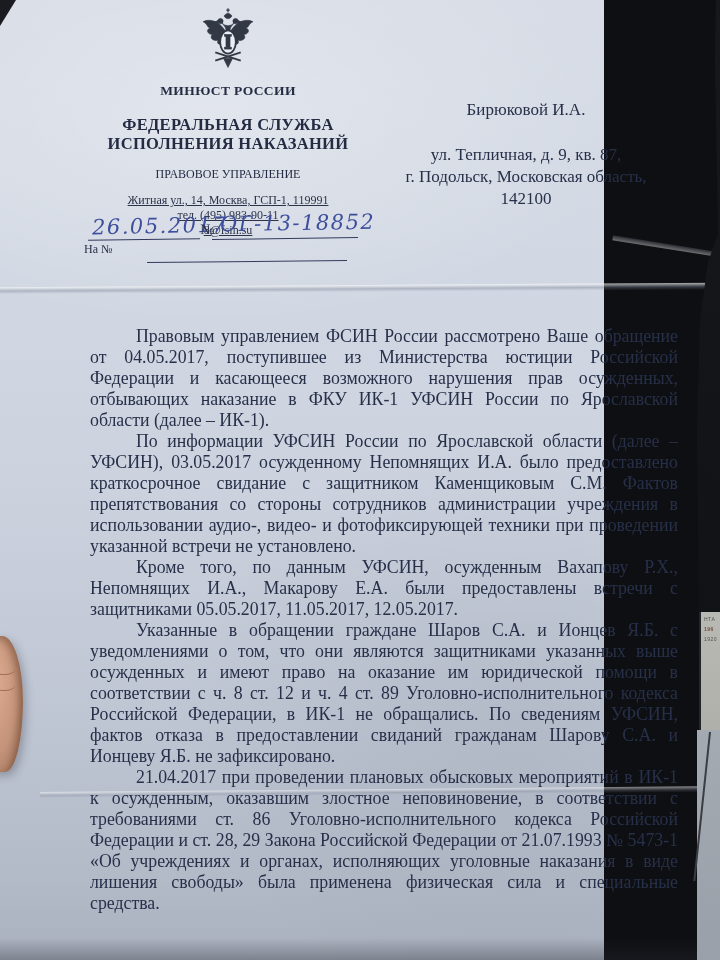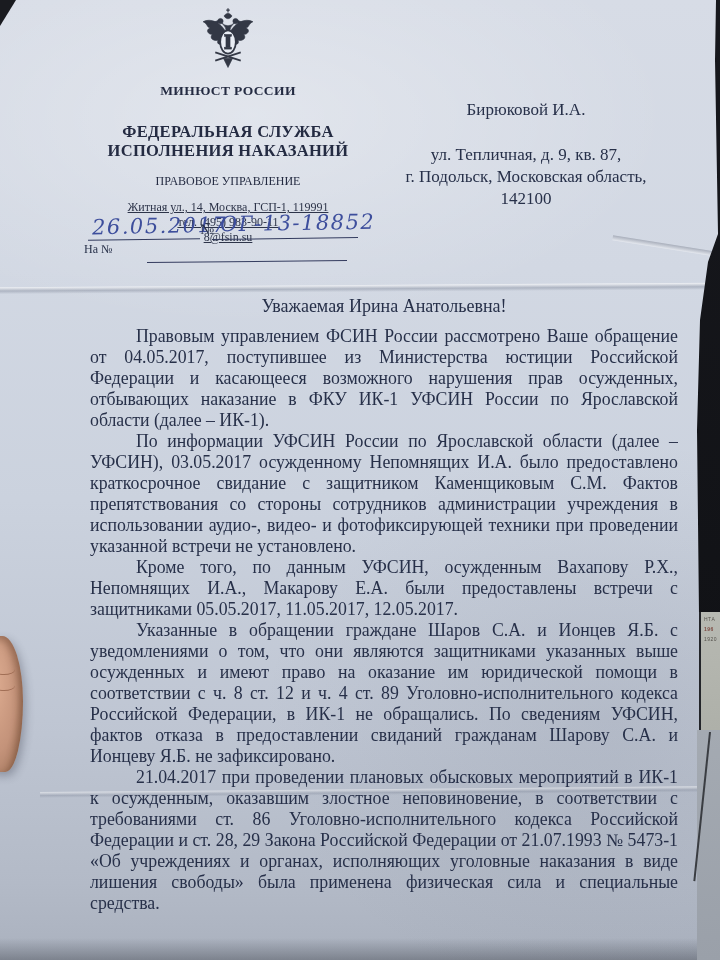--- a/index.html
+++ b/index.html
@@ -2,21 +2,21 @@
 <html><head>
 <meta charset="utf-8">
 <style>
   html,body{margin:0;padding:0;background:#0e0f12;}
   .photo{
     position:relative;width:720px;height:960px;overflow:hidden;
     font-family:"Liberation Serif",serif;
   }
   
   .paper{
-    position:absolute;left:0;top:0;width:720px;height:960px;
+    position:absolute;left:0;top:0;width:604px;height:960px;
     background:
       radial-gradient(ellipse 600px 300px at 35% 12%, rgba(255,255,255,.30), rgba(255,255,255,0) 70%),
       radial-gradient(ellipse 500px 400px at 85% 75%, rgba(90,98,115,.12), rgba(90,98,115,0) 70%),
       linear-gradient(180deg,#d7dce6 0%,#d2d8e3 28%,#cbd2de 52%,#bfc6d3 75%,#b3bac7 92%,#aab1be 100%);
     color:#2a3147;
   }
   .crease{position:absolute;pointer-events:none;}
   .crease-top{
     left:-10px;top:285px;width:740px;height:7px;transform:rotate(-.35deg);
     background:linear-gradient(180deg,rgba(255,255,255,.65) 0%,rgba(116,124,142,.38) 55%,rgba(116,124,142,0) 100%);
@@ -30,21 +30,21 @@
     background:linear-gradient(180deg,rgba(90,96,112,.35),rgba(255,255,255,.4));
   }
   .bottom-shade{
     left:0;top:938px;width:720px;height:22px;position:absolute;
     background:linear-gradient(180deg,rgba(40,44,52,0),rgba(40,44,52,.35));
   }
   
   .letterhead{position:absolute;left:70px;top:6px;width:316px;text-align:center;}
   .emblem{display:block;margin:0 auto;}
   .lh-ministry{font-size:13.5px;font-weight:bold;letter-spacing:.4px;margin-top:5px;color:#242b42;}
-  .lh-agency{font-size:16.5px;font-weight:bold;line-height:19px;margin-top:23px;letter-spacing:.3px;color:#242b42;}
+  .lh-agency{font-size:16.5px;font-weight:bold;line-height:19px;margin-top:16px;letter-spacing:.3px;color:#242b42;}
   .lh-dept{font-size:12px;font-weight:normal;line-height:16px;margin-top:13px;color:#242b42;}
   .lh-contact{font-size:12px;line-height:15px;margin-top:11px;color:#2d3449;text-decoration:underline;}
   
   .recipient{position:absolute;left:394px;top:100px;width:264px;text-align:center;font-size:17px;color:#273049;}
   .recipient .r-name{margin-bottom:24px;}
   .recipient .r-line{line-height:22px;}
   
   .hw{
     font-family:"DejaVu Serif",serif;font-style:italic;
     color:#3d4e9c;letter-spacing:1.5px;white-space:nowrap;
@@ -166,21 +166,20 @@
     </div>
 
     <div class="hw ref-date">26.05.2017</div>
     <div class="ref-no-sign">№</div>
     <div class="hw ref-number">ОГ-13-18852</div>
     <div class="u-line u1"></div>
     <div class="u-line u2"></div>
     <div class="reply-label">На №</div>
     <div class="u-line u3"></div>
 
-    <div class="salutation">Уважаемая Ирина Анатольевна!</div>
     <div class="body-text">
       <p>Правовым управлением ФСИН России рассмотрено Ваше обращение от 04.05.2017, поступившее из Министерства юстиции Российской Федерации и касающееся возможного нарушения прав осужденных, отбывающих наказание в ФКУ ИК-1 УФСИН России по Ярославской области (далее – ИК-1).</p>
       <p>По информации УФСИН России по Ярославской области (далее – УФСИН), 03.05.2017 осужденному Непомнящих И.А. было предоставлено краткосрочное свидание с защитником Каменщиковым С.М. Фактов препятствования со стороны сотрудников администрации учреждения в использовании аудио-, видео- и фотофиксирующей техники при проведении указанной встречи не установлено.</p>
       <p>Кроме того, по данным УФСИН, осужденным Вахапову Р.Х., Непомнящих И.А., Макарову Е.А. были предоставлены встречи с защитниками 05.05.2017, 11.05.2017, 12.05.2017.</p>
       <p>Указанные в обращении граждане Шаров С.А. и Ионцев Я.Б. с уведомлениями о том, что они являются защитниками указанных выше осужденных и имеют право на оказание им юридической помощи в соответствии с ч. 8 ст. 12 и ч. 4 ст. 89 Уголовно-исполнительного кодекса Российской Федерации, в ИК-1 не обращались. По сведениям УФСИН, фактов отказа в предоставлении свиданий гражданам Шарову С.А. и Ионцеву Я.Б. не зафиксировано.</p>
       <p>21.04.2017 при проведении плановых обысковых мероприятий в ИК-1 к осужденным, оказавшим злостное неповиновение, в соответствии с требованиями ст. 86 Уголовно-исполнительного кодекса Российской Федерации и ст. 28, 29 Закона Российской Федерации от 21.07.1993 № 5473-1 «Об учреждениях и органах, исполняющих уголовные наказания в виде лишения свободы» была применена физическая сила и специальные средства.</p>
     </div>
   </div>
 
   <div class="bg-dark-right"></div>

